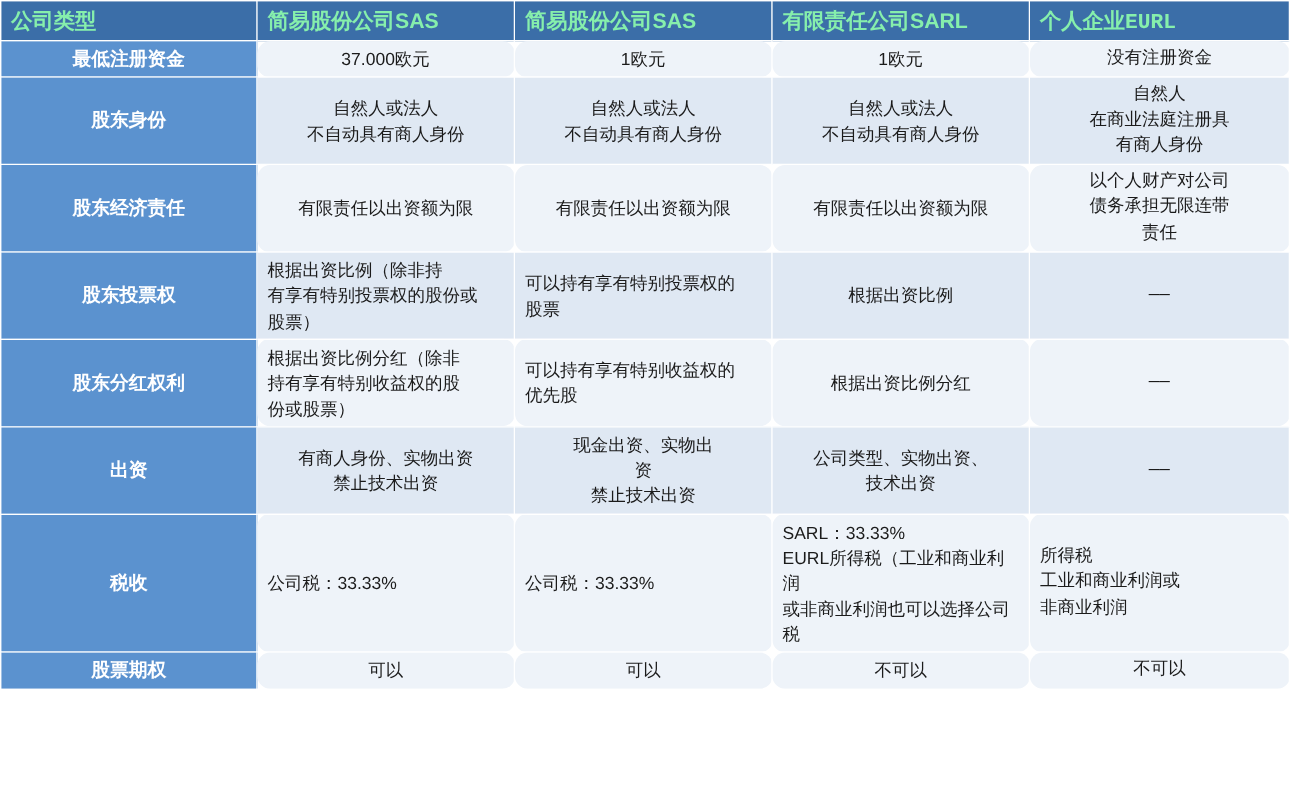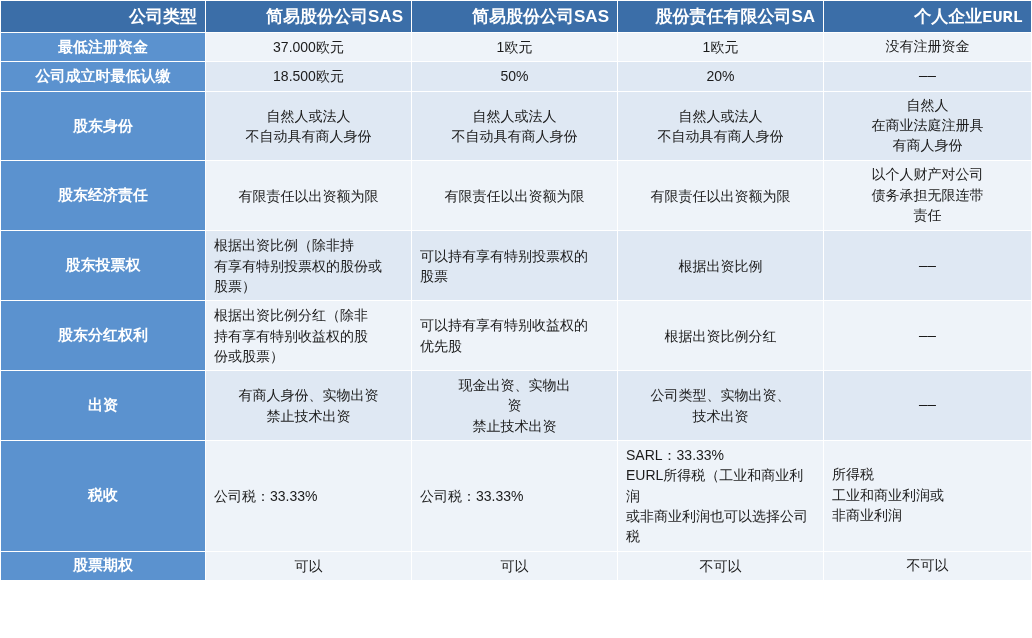--- a/index.html
+++ b/index.html
@@ -21,24 +21,24 @@
   table.comparison th,
   table.comparison td {
     border: 1px solid #ffffff;
     vertical-align: middle;
     padding: 4px 8px;
     box-sizing: border-box;
   }
   
   thead th {
     background: #3b6ea8;
-    color: #ffffff;
+    color: #86efac;
     font-size: 17px;
     font-weight: bold;
-    text-align: right;
+    text-align: left;
     height: 24px;
     padding: 6px 4px;
   }
   
   td.rowlabel {
     background: #5b92cf;
     color: #ffffff;
     font-size: 15px;
     font-weight: bold;
     text-align: center;
@@ -48,72 +48,57 @@
   
   td.cell {
     font-size: 14px;
     color: #1b1b1b;
     text-align: center;
     line-height: 1.45;
   }
   td.cell.left {
     text-align: left;
   }
-  tr.band-a td.cell { background: #eef3f9; }
+  tr.band-a td.cell { background: #eef3f9; border-radius: 10px; }
   tr.band-b td.cell { background: #dfe8f3; }
 
   .col2 { width: 206px; }
   .col3 { width: 206px; }
   .col4 { width: 206px; }
   .col5 { width: 208px; font-family: Liberation Mono, monospace; }
 
   .cellline { display: block; }
 </style>
 </head>
 <body>
 
 <table class="comparison">
   <thead>
     <tr>
       <th>公司类型</th>
       <th class="col2">简易股份公司SAS</th>
       <th class="col3">简易股份公司SAS</th>
-      <th class="col4">股份责任有限公司SA</th>
+      <th class="col4">有限责任公司SARL</th>
       <th class="col5">个人企业EURL</th>
     </tr>
   </thead>
   <tbody id="table-body">
       <tr class="band-a">
         <td class="rowlabel">最低注册资金</td>
         <td class="cell col2">
           <span class="cellline">37.000欧元</span>
         </td>
         <td class="cell col3">
           <span class="cellline">1欧元</span>
         </td>
         <td class="cell col4">
           <span class="cellline">1欧元</span>
         </td>
         <td class="cell col5">
           <span class="cellline">没有注册资金</span>
-        </td>
-      </tr>
-      <tr class="band-b">
-        <td class="rowlabel">公司成立时最低认缴</td>
-        <td class="cell col2">
-          <span class="cellline">18.500欧元</span>
-        </td>
-        <td class="cell col3">
-          <span class="cellline">50%</span>
-        </td>
-        <td class="cell col4">
-          <span class="cellline">20%</span>
-        </td>
-        <td class="cell col5">
-          <span class="cellline">——</span>
         </td>
       </tr>
       <tr class="band-b">
         <td class="rowlabel">股东身份</td>
         <td class="cell col2">
           <span class="cellline">自然人或法人</span>
           <span class="cellline">不自动具有商人身份</span>
         </td>
         <td class="cell col3">
           <span class="cellline">自然人或法人</span>

